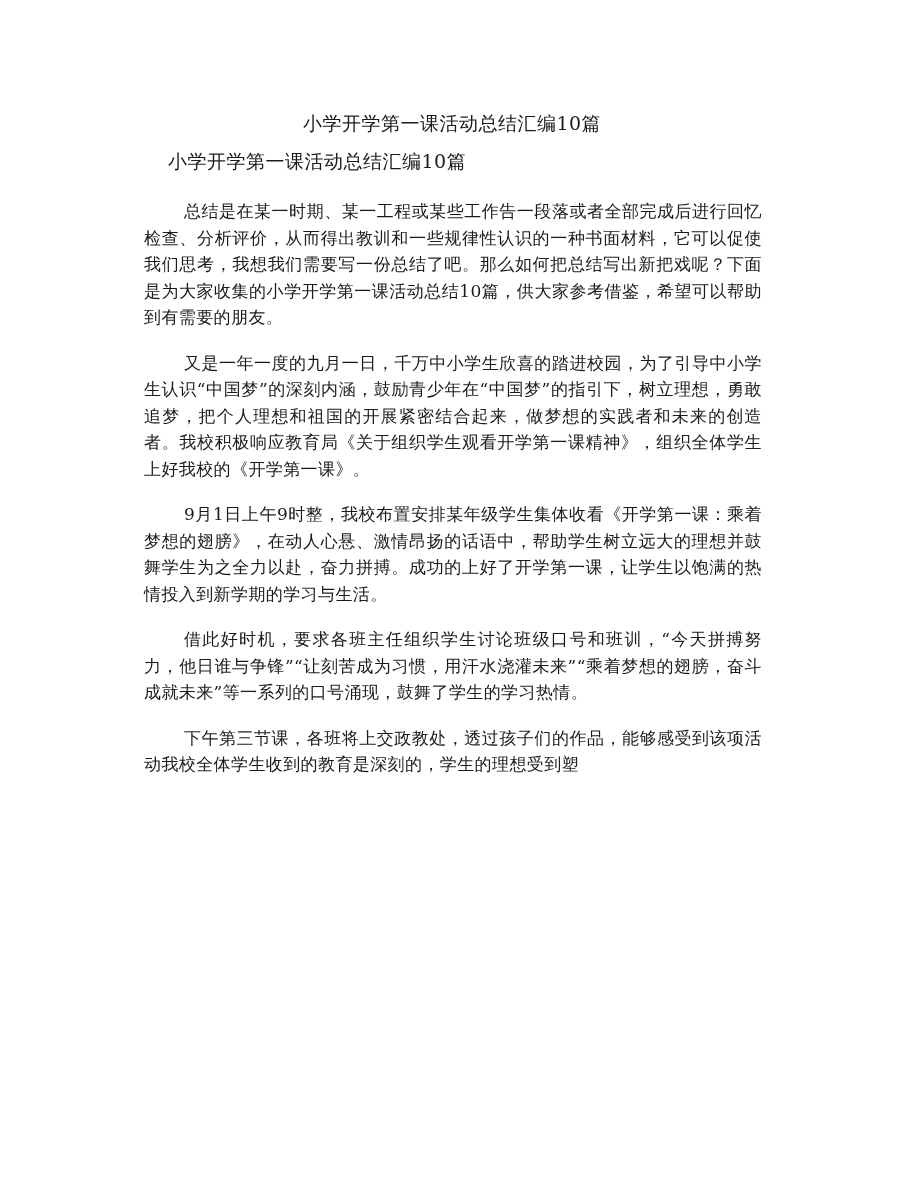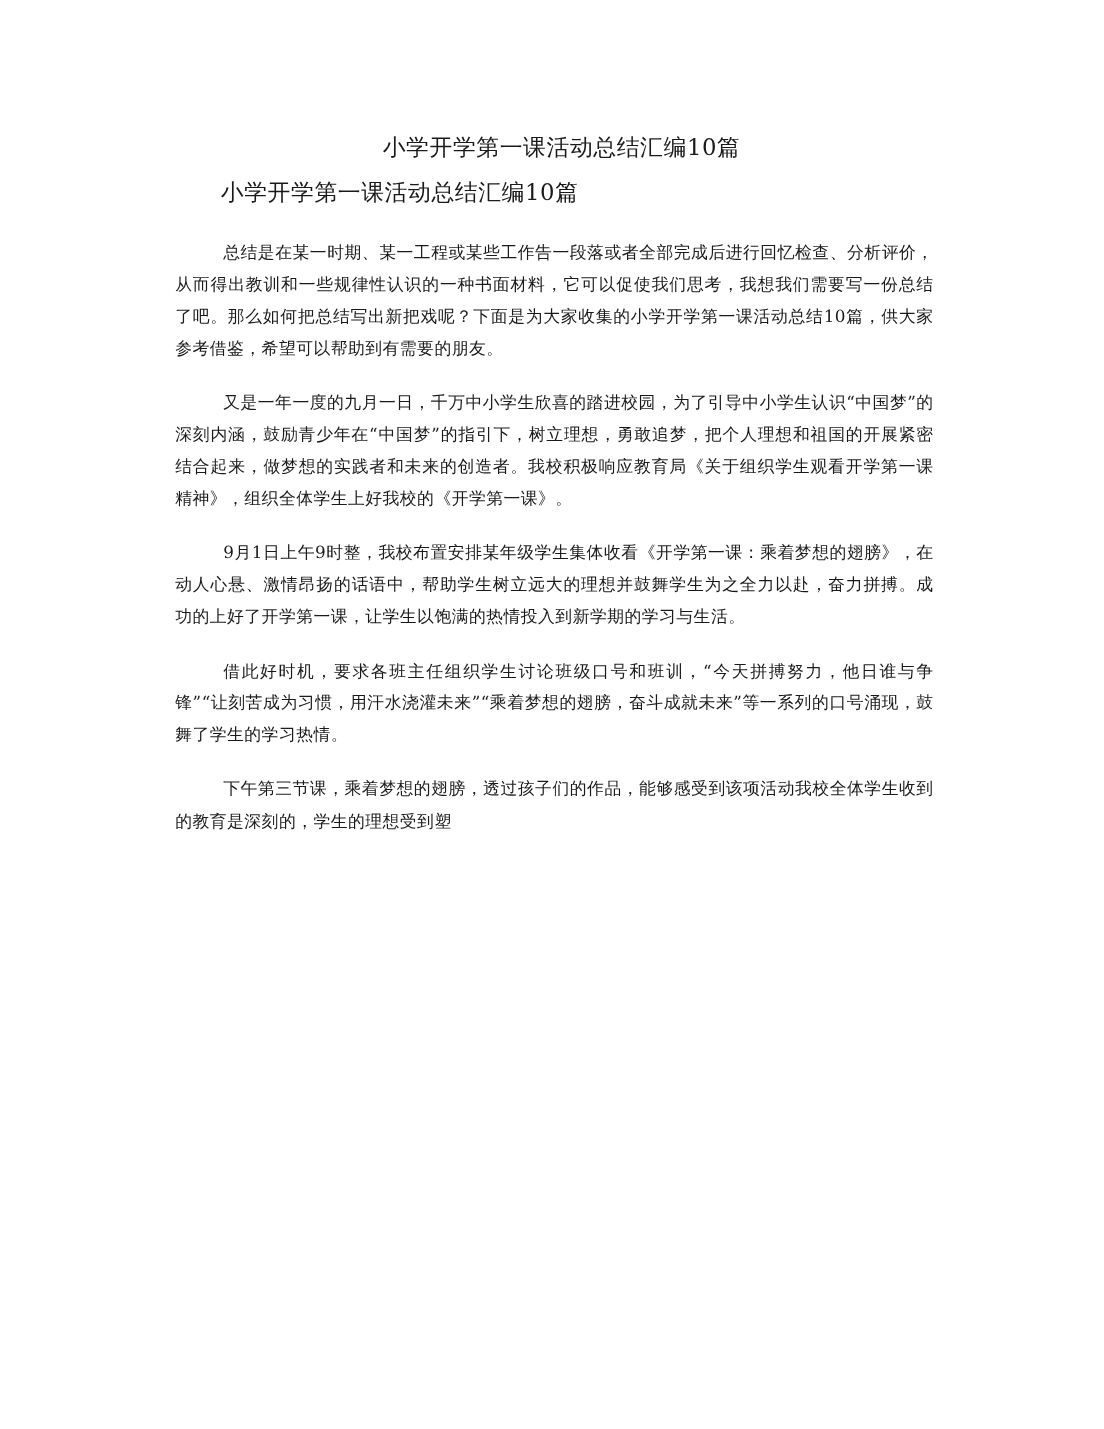--- a/index.html
+++ b/index.html
@@ -10,54 +10,54 @@
     body {
       width: 920px;
       height: 1191px;
       position: relative;
       overflow: hidden;
       font-family: "DejaVu Serif", "Liberation Serif", serif;
       color: #1a1a1a;
     }
     .page {
       position: absolute;
-      left: 146px;
+      left: 130px;
       top: 110px;
       width: 632px;
     }
     .doc-title {
       text-align: center;
       font-size: 19px;
       line-height: 26px;
       margin: 0 0 12px 0;
       letter-spacing: 0.5px;
       font-weight: normal;
       padding-left: 12px;
     }
     .subtitle {
       font-size: 19px;
       line-height: 26px;
       text-indent: 38px;
       margin: 0 0 24px 0;
       letter-spacing: 0.5px;
     }
     .para {
-      font-size: 14px;
+      font-size: 17px;
       line-height: 26.5px;
       text-indent: 40px;
-      margin: 0 0 19px 0;
+      margin: 0 0 19px 14px;
       text-align: justify;
       letter-spacing: 0.4px;
       word-break: break-all;
     }
   </style>
 </head>
 <body>
 
 <div class="page">
   <h1 class="doc-title">小学开学第一课活动总结汇编10篇</h1>
   <p class="subtitle">小学开学第一课活动总结汇编10篇</p>
   <p class="para">总结是在某一时期、某一工程或某些工作告一段落或者全部完成后进行回忆检查、分析评价，从而得出教训和一些规律性认识的一种书面材料，它可以促使我们思考，我想我们需要写一份总结了吧。那么如何把总结写出新把戏呢？下面是为大家收集的小学开学第一课活动总结10篇，供大家参考借鉴，希望可以帮助到有需要的朋友。</p>
   <p class="para">又是一年一度的九月一日，千万中小学生欣喜的踏进校园，为了引导中小学生认识“中国梦”的深刻内涵，鼓励青少年在“中国梦”的指引下，树立理想，勇敢追梦，把个人理想和祖国的开展紧密结合起来，做梦想的实践者和未来的创造者。我校积极响应教育局《关于组织学生观看开学第一课精神》，组织全体学生上好我校的《开学第一课》。</p>
   <p class="para">9月1日上午9时整，我校布置安排某年级学生集体收看《开学第一课：乘着梦想的翅膀》，在动人心悬、激情昂扬的话语中，帮助学生树立远大的理想并鼓舞学生为之全力以赴，奋力拼搏。成功的上好了开学第一课，让学生以饱满的热情投入到新学期的学习与生活。</p>
   <p class="para">借此好时机，要求各班主任组织学生讨论班级口号和班训，“今天拼搏努力，他日谁与争锋”“让刻苦成为习惯，用汗水浇灌未来”“乘着梦想的翅膀，奋斗成就未来”等一系列的口号涌现，鼓舞了学生的学习热情。</p>
-  <p class="para">下午第三节课，乘着梦想的翅膀，透过孩子们的作品，能够感受到该项活动我校全体学生收到的教育是深刻的，学生的理想受到塑</p>
+  <p class="para">下午第三节课，各班将上交政教处，透过孩子们的作品，能够感受到该项活动我校全体学生收到的教育是深刻的，学生的理想受到塑</p>
 </div>
 
 </body></html>

